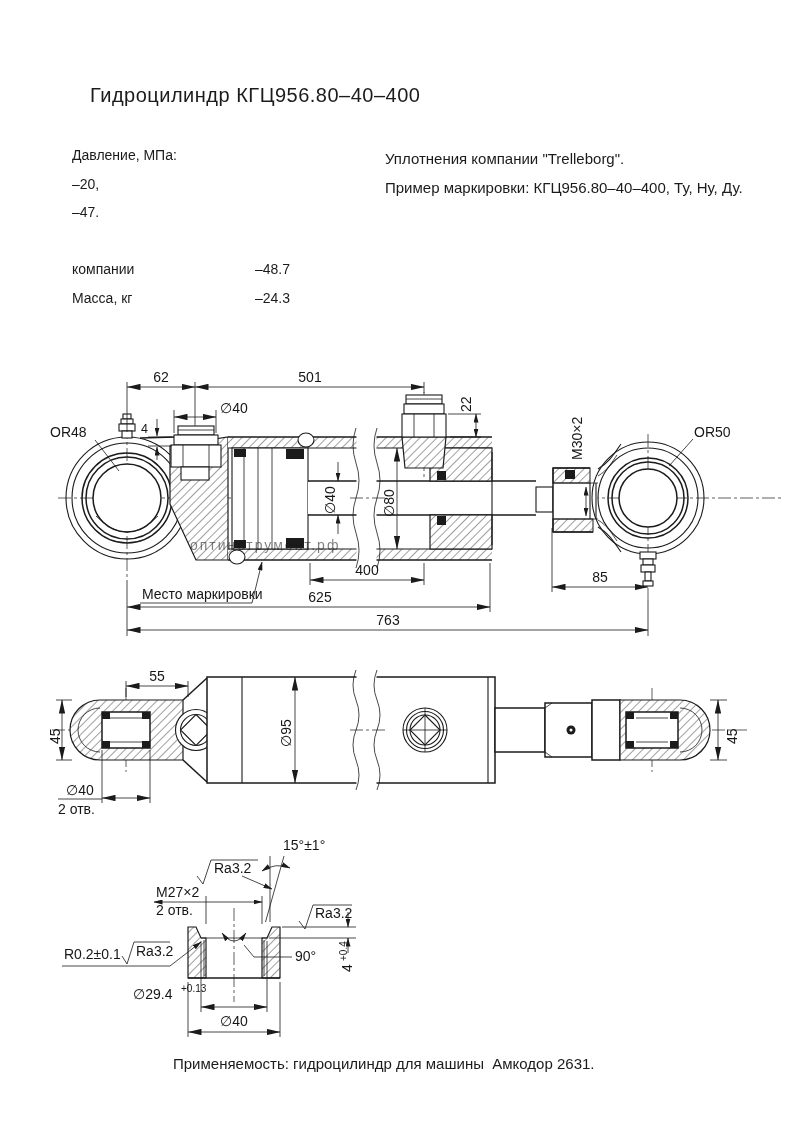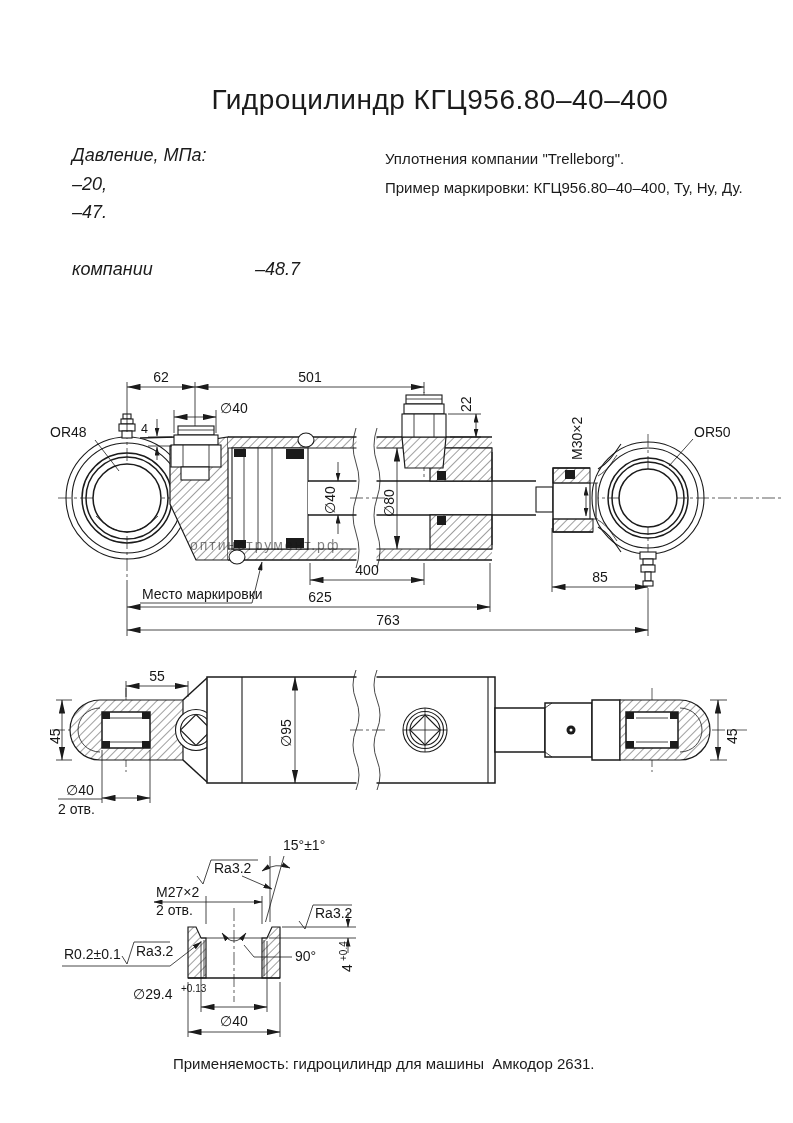--- a/index.html
+++ b/index.html
@@ -1,20 +1,20 @@
 <!DOCTYPE html>
 <html><head>
 <meta charset="utf-8">
 <style>
   html,body{margin:0;padding:0;background:#e8e8e8;}
   .page{position:relative;width:793px;height:1123px;background:#ffffff;margin:0 auto;
         font-family:"Liberation Sans",sans-serif;color:#1b1b1b;overflow:hidden;}
-  .title{position:absolute;left:90px;top:84px;width:700px;text-align:center;
-         font-size:28px;letter-spacing:.5px;white-space:nowrap;}
-  .specs{position:absolute;left:72px;top:141px;font-size:18px;font-style:italic;}
+  .title{position:absolute;left:90px;top:84px;width:700px;
+         font-size:20px;letter-spacing:.5px;white-space:nowrap;}
+  .specs{position:absolute;left:72px;top:141px;font-size:14px;}
   .spec-row{display:grid;grid-template-columns:183px auto;height:28.6px;line-height:28.6px;}
   .notes{position:absolute;left:385px;top:145px;font-size:15px;}
   .note-line{height:28.5px;line-height:28.5px;white-space:pre;}
   .footer{position:absolute;left:173px;top:1055px;font-size:15px;white-space:pre;text-align:right;}
   svg{position:absolute;left:0;top:0;}
   .ol{fill:none;stroke:#1b1b1b;stroke-width:1.5;stroke-linejoin:round;}
   .ml{fill:none;stroke:#1b1b1b;stroke-width:1.1;stroke-linejoin:round;}
   .tl{fill:none;stroke:#1b1b1b;stroke-width:.8;}
   .cl{fill:none;stroke:#1b1b1b;stroke-width:.7;stroke-dasharray:13 3 3 3;}
   .hf{fill:url(#h);stroke:#1b1b1b;stroke-width:1.2;}
@@ -44,20 +44,24 @@
     <div class="spec-row">
         <span>–47.</span>
       </div>
     <div class="spec-row">
         <span></span>
       </div>
     <div class="spec-row">
         <span>компании</span>
         <span>–48.7</span>
       </div>
+    <div class="spec-row">
+        <span>Масса, кг</span>
+        <span>–24.3</span>
+      </div>
   </div>
 
   <div class="notes">
     <div class="note-line">Уплотнения компании "Trelleborg".</div>
     <div class="note-line">Пример маркировки: КГЦ956.80–40–400, Ту, Ну, Ду.</div>
   </div>
 
   <svg width="793" height="1123" viewBox="0 0 793 1123">
     <defs>
       <pattern id="h" width="6" height="6" patternUnits="userSpaceOnUse" patternTransform="rotate(45)">

